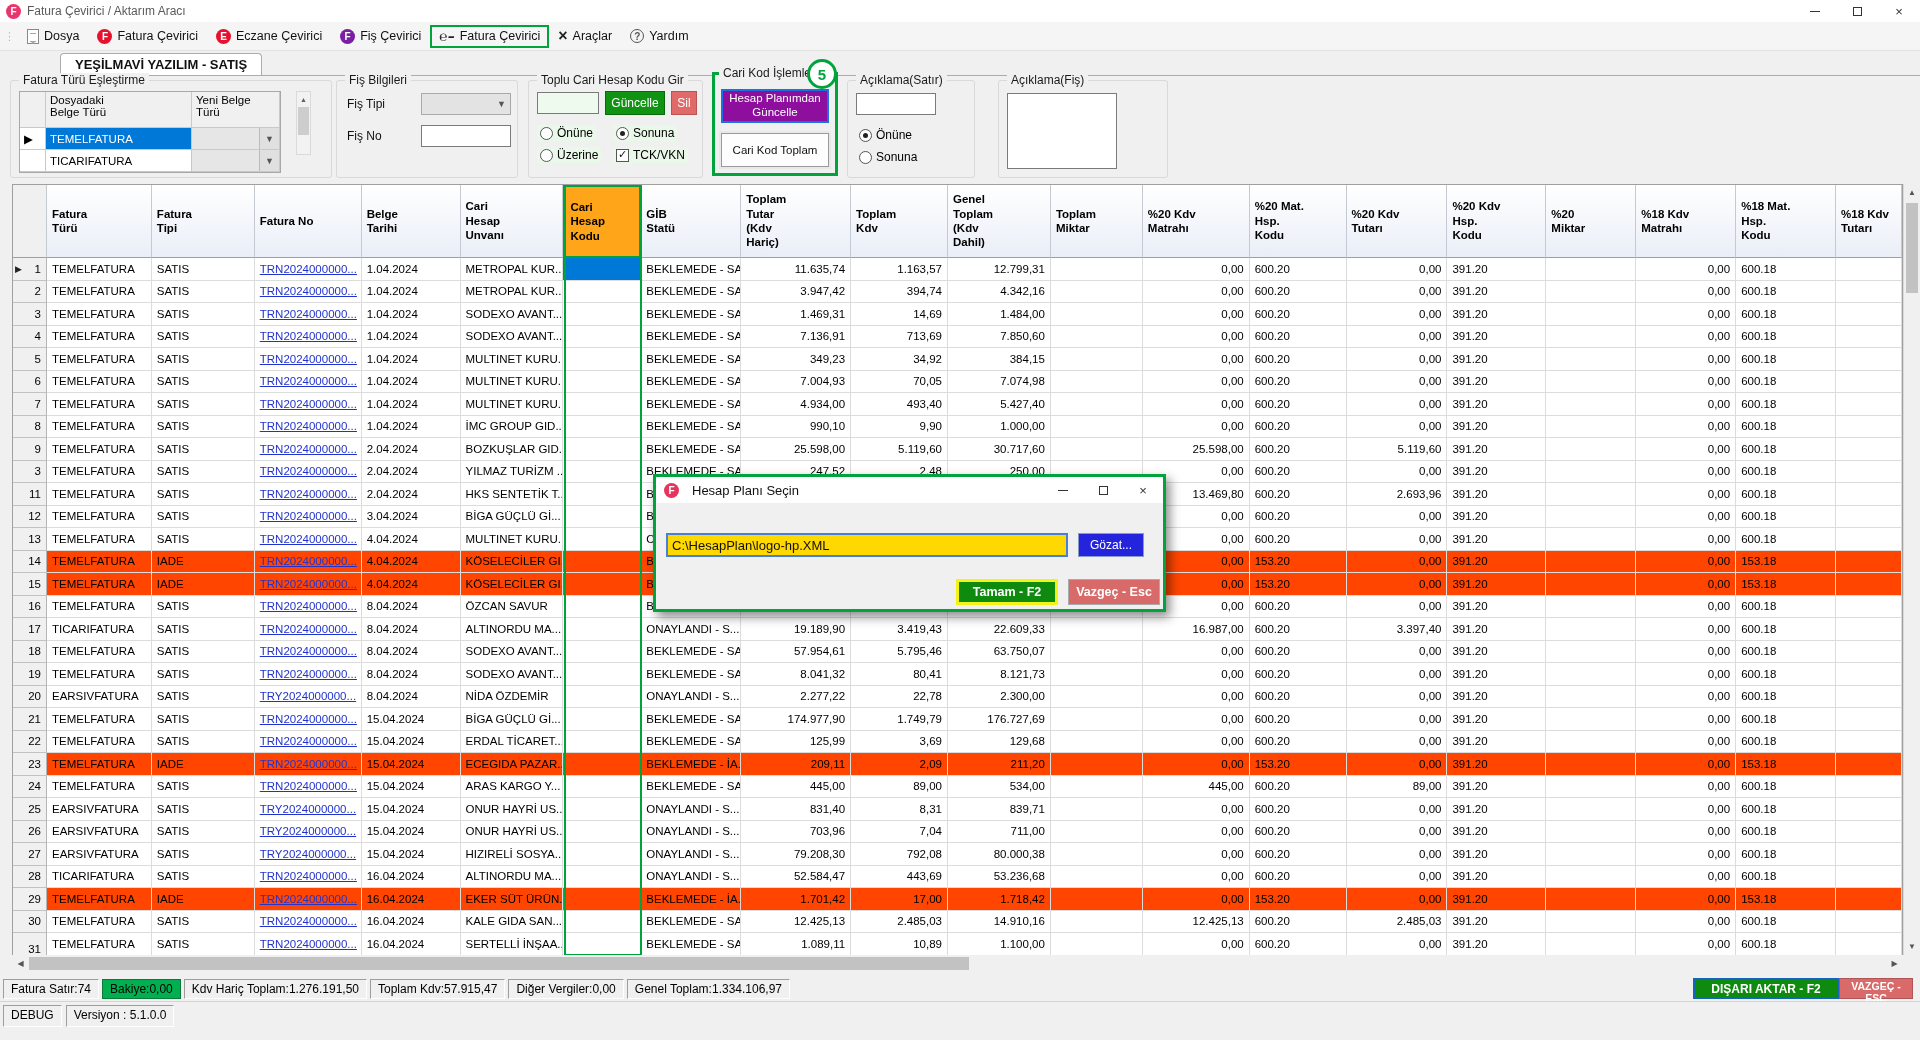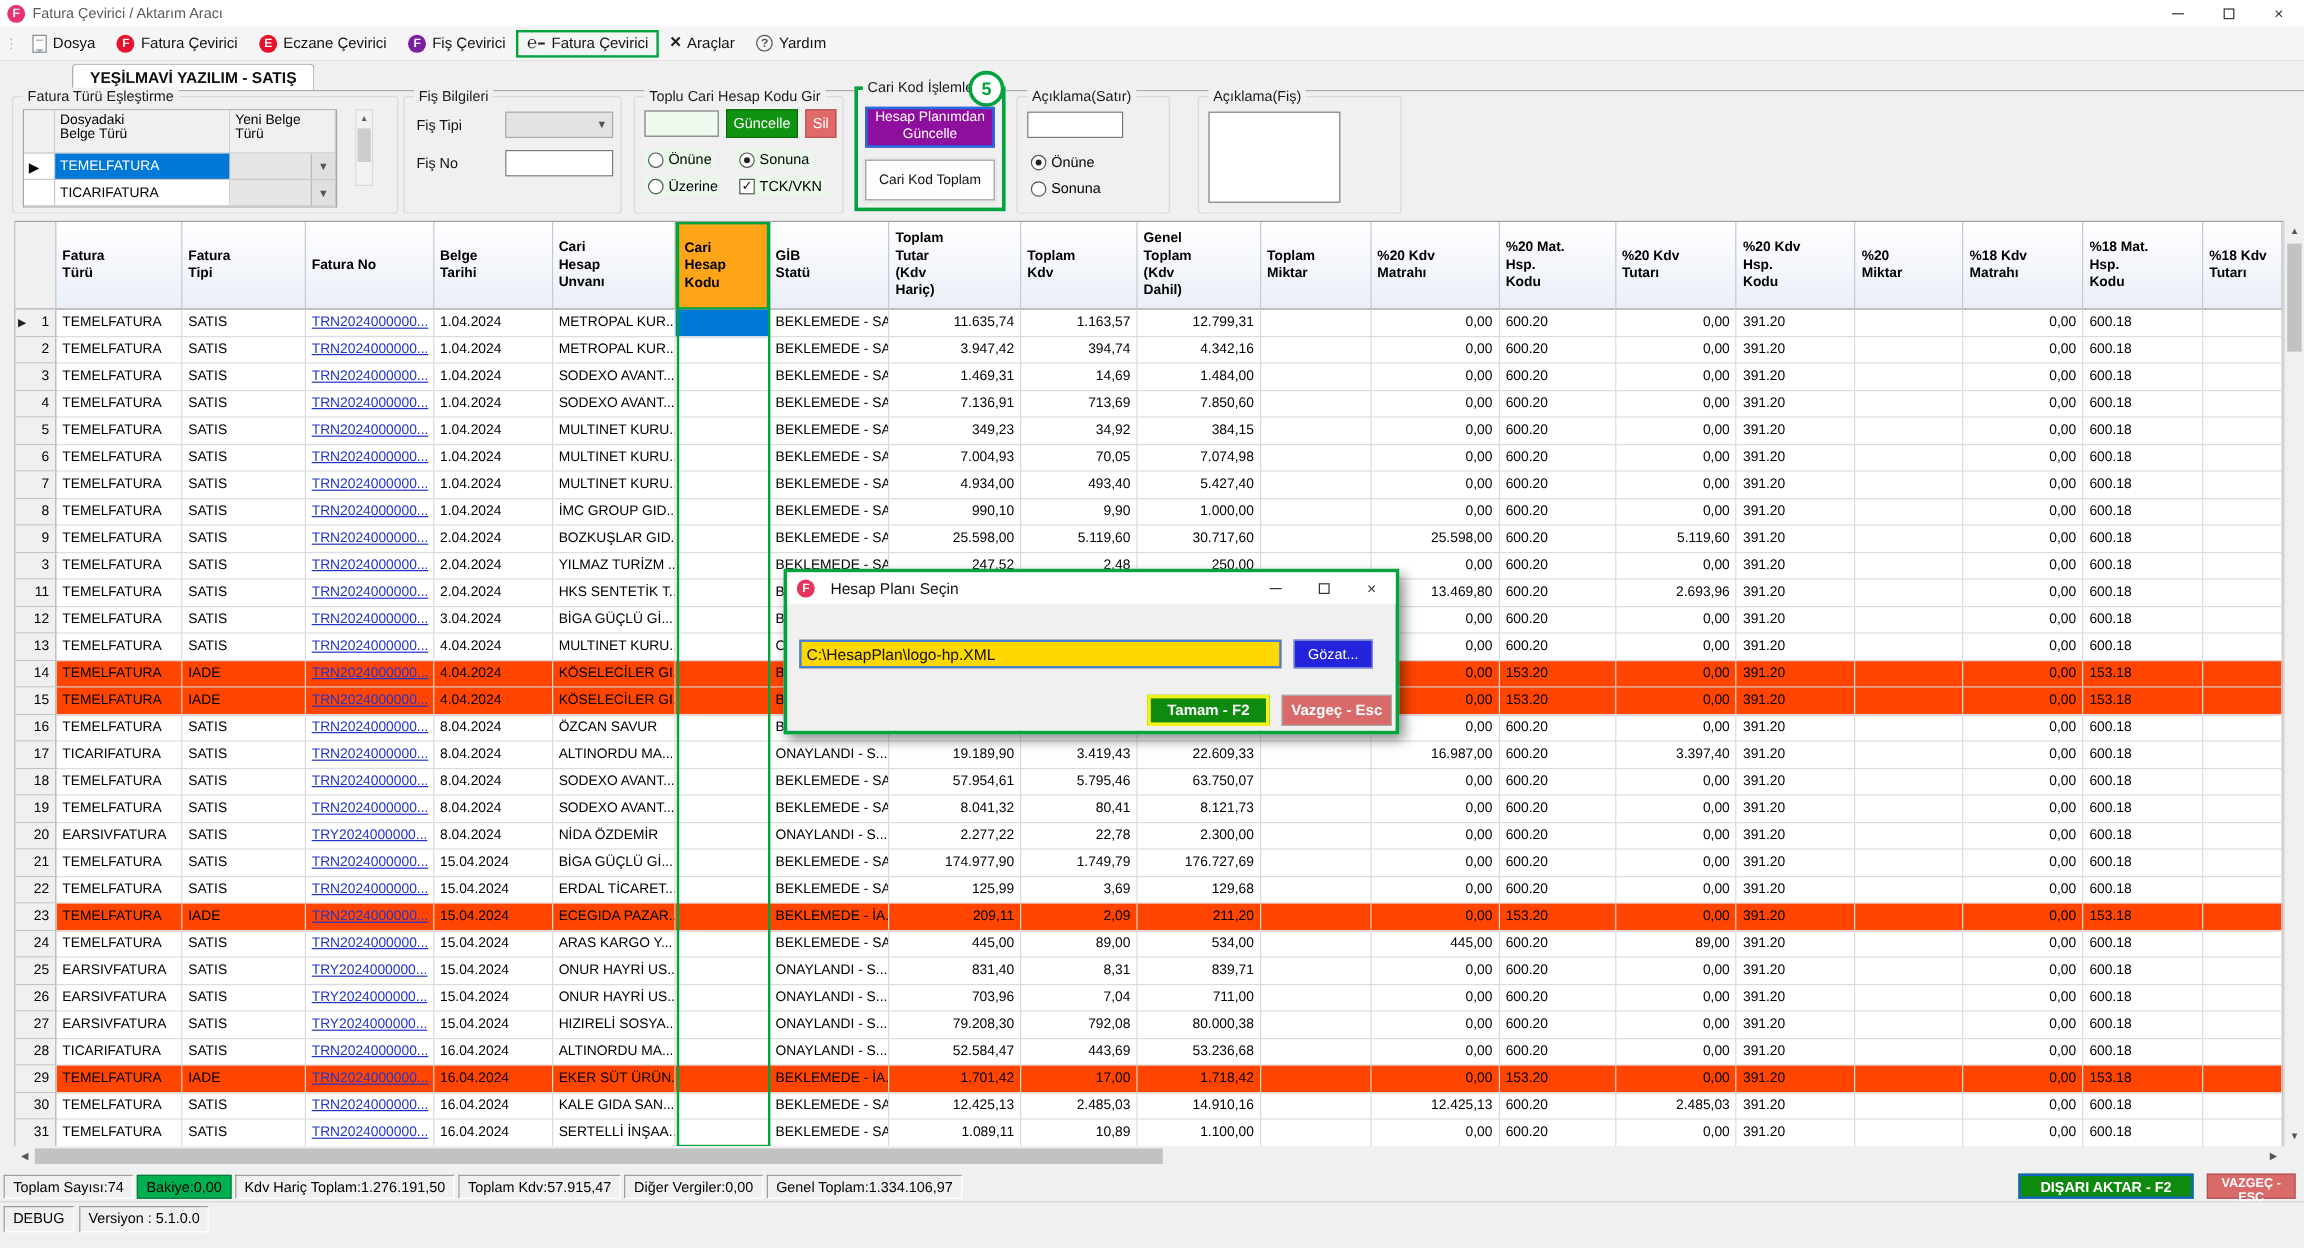--- a/index.html
+++ b/index.html
@@ -97,21 +97,21 @@
   .vscroll .th{margin:2px 2px;height:90px;background:#c2c2c2;}
   .hscroll{position:absolute;left:12px;top:955px;width:1891px;height:17px;background:#f0f0f0;display:flex;}
   .hscroll .ar{width:17px;height:17px;}
   .hscroll .th{height:13px;margin-top:2px;width:940px;background:#c2c2c2;}
   .hscroll .sp{flex:1;}
 
   
   .statusbar{position:absolute;left:0;top:976px;width:100%;height:25px;background:#f0f0f0;display:flex;align-items:center;gap:3px;padding:0 3px;}
   .seg{border:1px solid;border-color:#9d9d9d #fff #fff #9d9d9d;padding:2px 7px;font-size:12px;color:#000;background:#f0f0f0;white-space:nowrap;}
   .seg.green{background:#00b050;border-color:#0a7a3a;}
-  .sb-btns{margin-left:auto;display:flex;gap:11px;padding-right:4px;}
+  .sb-btns{margin-left:auto;display:flex;gap:0;padding-right:4px;}
   .btn-export{width:146px;height:21px;background:#0e8a0e;color:#fff;font-weight:bold;font-size:12px;border:2px solid #1565c0;}
   .btn-vazgec-main{width:74px;height:21px;background:#d96a6a;color:#fff;font-weight:bold;font-size:10.5px;border:1px solid #b05555;}
   .debugbar{position:absolute;left:0;top:1001px;width:100%;height:39px;background:#f0f0f0;border-top:1px solid #d5d5d5;display:flex;align-items:flex-start;gap:4px;padding:3px 3px;}
   .debugbar .seg{height:22px;}
 
   
   .dialog{position:absolute;left:653px;top:474px;width:513px;height:138px;border:3px solid #00a33c;background:#f0f0f0;box-shadow:4px 5px 10px rgba(0,0,0,.45);z-index:50;}
   .dlg-title{height:26px;background:#fff;display:flex;align-items:center;padding-left:8px;gap:7px;}
   .dlg-title .t{font-size:13px;color:#111;}
   .dlg-ctl{margin-left:auto;display:flex;height:100%;}
@@ -1093,21 +1093,21 @@
         <div class="bcell r" style="width: 107px;">12.425,13</div>
         <div class="bcell" style="width: 97px;">600.20</div>
         <div class="bcell r" style="width: 101px;">2.485,03</div>
         <div class="bcell" style="width: 99px;">391.20</div>
         <div class="bcell r" style="width: 90px;"></div>
         <div class="bcell r" style="width: 100px;">0,00</div>
         <div class="bcell" style="width: 100px;">600.18</div>
         <div class="bcell r" style="width: 66px;"></div>
       </div>
       <div class="brow">
-        <div class="bcell selc" style="width: 34px;">
+        <div class="bcell selc" style="width: 34px; align-items: flex-end;">
           <span>31</span>
         </div>
         <div class="bcell" style="width: 105px;">TEMELFATURA</div>
         <div class="bcell" style="width: 103px;">SATIS</div>
         <div class="bcell" style="width: 107px;">
           <a href="#">TRN2024000000...</a>
         </div>
         <div class="bcell" style="width: 99px;">16.04.2024</div>
         <div class="bcell" style="width: 103px;">SERTELLİ İNŞAA...</div>
         <div class="bcell" style="width: 78px;"></div>
@@ -1135,21 +1135,21 @@
   </div>
   <div class="hscroll">
     <div class="ar">◀</div>
     <div class="th"></div>
     <div class="sp"></div>
     <div class="ar">▶</div>
   </div>
 
   <div class="statusbar">
     <span id="status-segments" style="display:flex;gap:3px;">
-        <span class="seg">Toplam Sayısı:74</span>
+        <span class="seg">Fatura Satır:74</span>
         <span class="seg green">Bakiye:0,00</span>
         <span class="seg">Kdv Hariç Toplam:1.276.191,50</span>
         <span class="seg">Toplam Kdv:57.915,47</span>
         <span class="seg">Diğer Vergiler:0,00</span>
         <span class="seg">Genel Toplam:1.334.106,97</span>
       </span>
     <span class="sb-btns">
       <button class="btn-export">DIŞARI AKTAR - F2</button>
       <button class="btn-vazgec-main">VAZGEÇ - ESC</button>
     </span>

